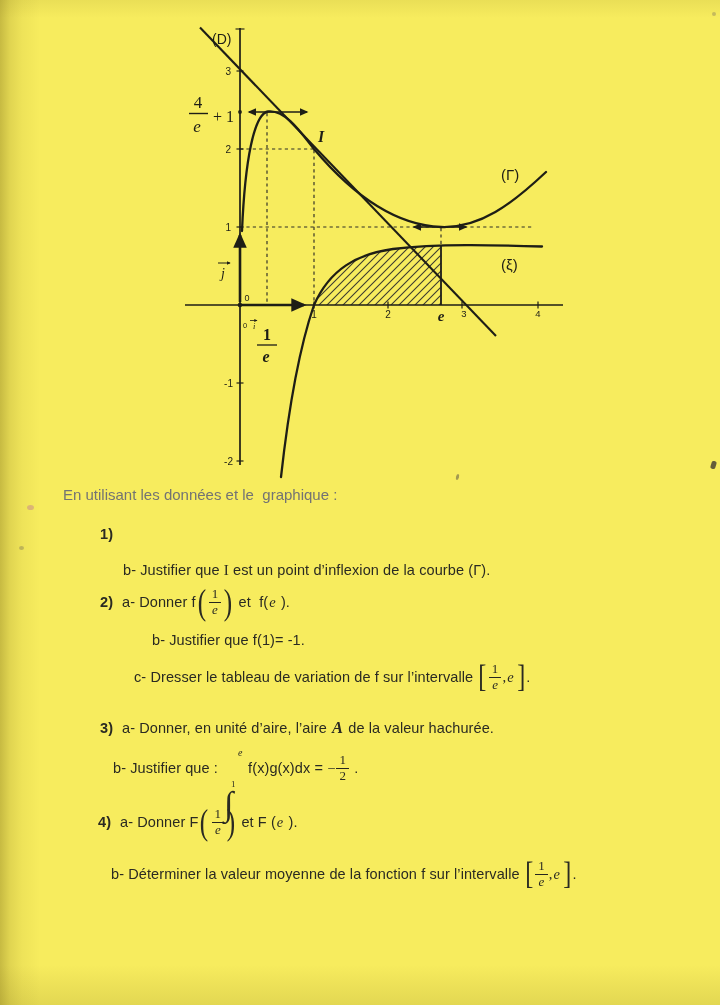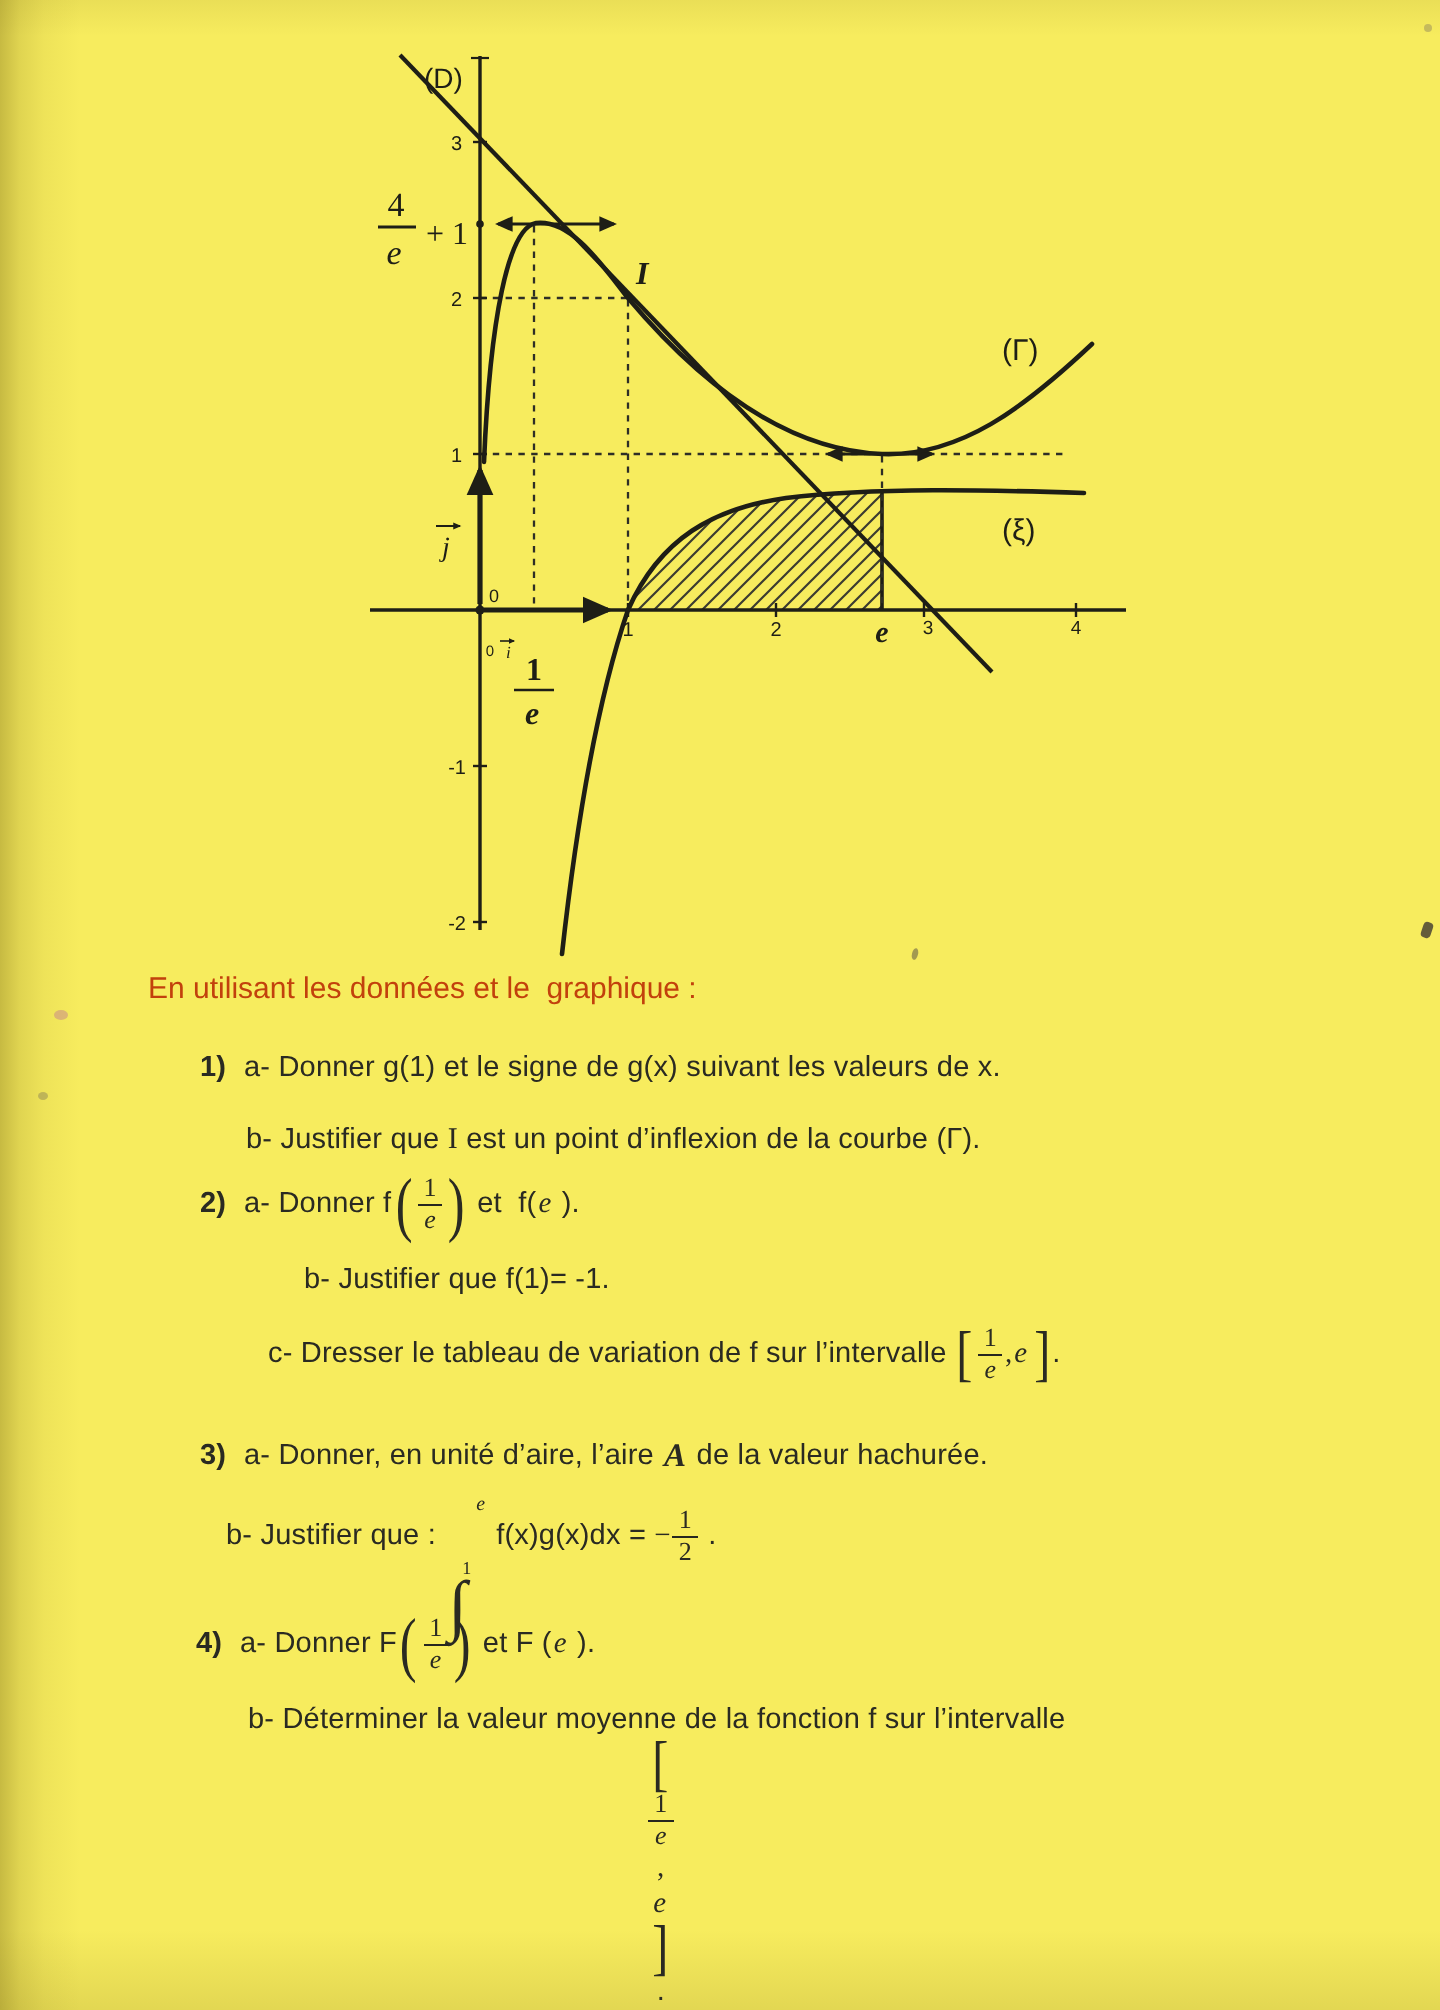--- a/index.html
+++ b/index.html
@@ -9,21 +9,21 @@
     background:
       linear-gradient(90deg, rgba(120,105,20,.38) 0px, rgba(120,105,20,.18) 10px, rgba(120,105,20,.07) 22px, rgba(120,105,20,0) 40px),
       linear-gradient(180deg, rgba(120,105,20,.10) 0px, rgba(120,105,20,0) 18px, rgba(120,105,20,0) 96%, rgba(120,105,20,.16) 100%),
       #f7ec5e;
   }
   #graph-svg{position:absolute;left:150px;top:10px;}
   .ink{stroke:#1e1e16;fill:none;}
   .dash{stroke:#2e2e26;stroke-width:1.15;fill:none;stroke-dasharray:3.2,3.2;}
   .glabel{fill:#1e1e16;font-family:"Liberation Sans",sans-serif;}
   .gserif{fill:#1e1e16;font-family:"Liberation Serif","DejaVu Serif",serif;}
-  .intro{position:absolute;left:74px;top:486px;font-size:15px;white-space:pre-wrap;color:#c2410c;}
+  .intro{position:absolute;left:63px;top:486px;font-size:15px;white-space:pre-wrap;color:#737373;}
   .qline{position:absolute;display:flex;align-items:center;font-size:14.5px;line-height:1.25;color:#2a2a22;letter-spacing:.1px;}
   .qline span{white-space:pre-wrap;}
   .qnum{font-weight:bold;width:22px;flex:none;white-space:pre;}
   .serif{font-family:"Liberation Serif","DejaVu Serif",serif;}
   .em{font-style:italic;}
   .scriptA{font-family:"Liberation Serif","DejaVu Serif",serif;font-style:italic;font-weight:bold;font-size:16.5px;padding:0 1px;}
   .frac{display:inline-flex;flex-direction:column;align-items:center;font-family:"Liberation Serif","DejaVu Serif",serif;font-size:13px;line-height:1.08;vertical-align:middle;padding:0 1px;}
   .frac .fnum{display:block;border-bottom:1.2px solid #26261f;padding:0 3px 0px;}
   .frac .fden{display:block;padding-top:0px;}
   .bigp{font-family:"Liberation Serif","DejaVu Serif",serif;font-size:36px;font-weight:400;line-height:.85;transform:scaleX(.7);display:inline-block;}
@@ -123,21 +123,20 @@
     <line class="ink" x1="39" y1="103.5" x2="58" y2="103.5" stroke-width="1.4"></line>
     <text class="gserif" x="47" y="122" font-size="17" font-style="italic" text-anchor="middle">e</text>
     <text class="gserif" x="63" y="112" font-size="16">+ 1</text>
   </g>
 </svg>
 
 <div class="intro">En utilisant les données et le  graphique :</div>
 
 <div class="qline" style="left:100px;top:523px;height:22px;">
   <span class="qnum">1)</span>
-  <span>a- Donner g(1) et le signe de g(x) suivant les valeurs de x.</span>
 </div>
 
 <div class="qline" style="left:123px;top:549px;height:22px;margin-top:10px;">
   <span>b- Justifier que </span>
   <span class="serif" style="font-size:15px;">I</span>
   <span> est un point d’inflexion de la courbe (Γ).</span>
 </div>
 
 <div class="qline" style="left:100px;top:580px;height:44px;">
   <span class="qnum">2)</span>
@@ -188,21 +187,21 @@
   <span class="qnum">4)</span>
   <span>a- Donner F</span>
   <span class="bigp">(</span>
   <span class="frac"><span class="fnum">1</span><span class="fden em">e</span></span>
   <span class="bigp">)</span>
   <span> et F (</span>
   <span class="serif em" style="padding:0 1px;">e</span>
   <span> ).</span>
 </div>
 
-<div class="qline" style="left:124px;top:851px;height:46px;flex-direction:column;">
+<div class="qline" style="left:111px;top:851px;height:46px;">
   <span>b- Déterminer la valeur moyenne de la fonction f sur l’intervalle </span>
   <span class="bigb">[</span>
   <span class="frac"><span class="fnum">1</span><span class="fden em">e</span></span>
   <span class="serif">,</span>
   <span class="serif em" style="padding:0 2px 0 1px;">e</span>
   <span class="bigb">]</span>
   <span>.</span>
 </div>
 
 <div class="footer">Page 3 sur 4</div>

